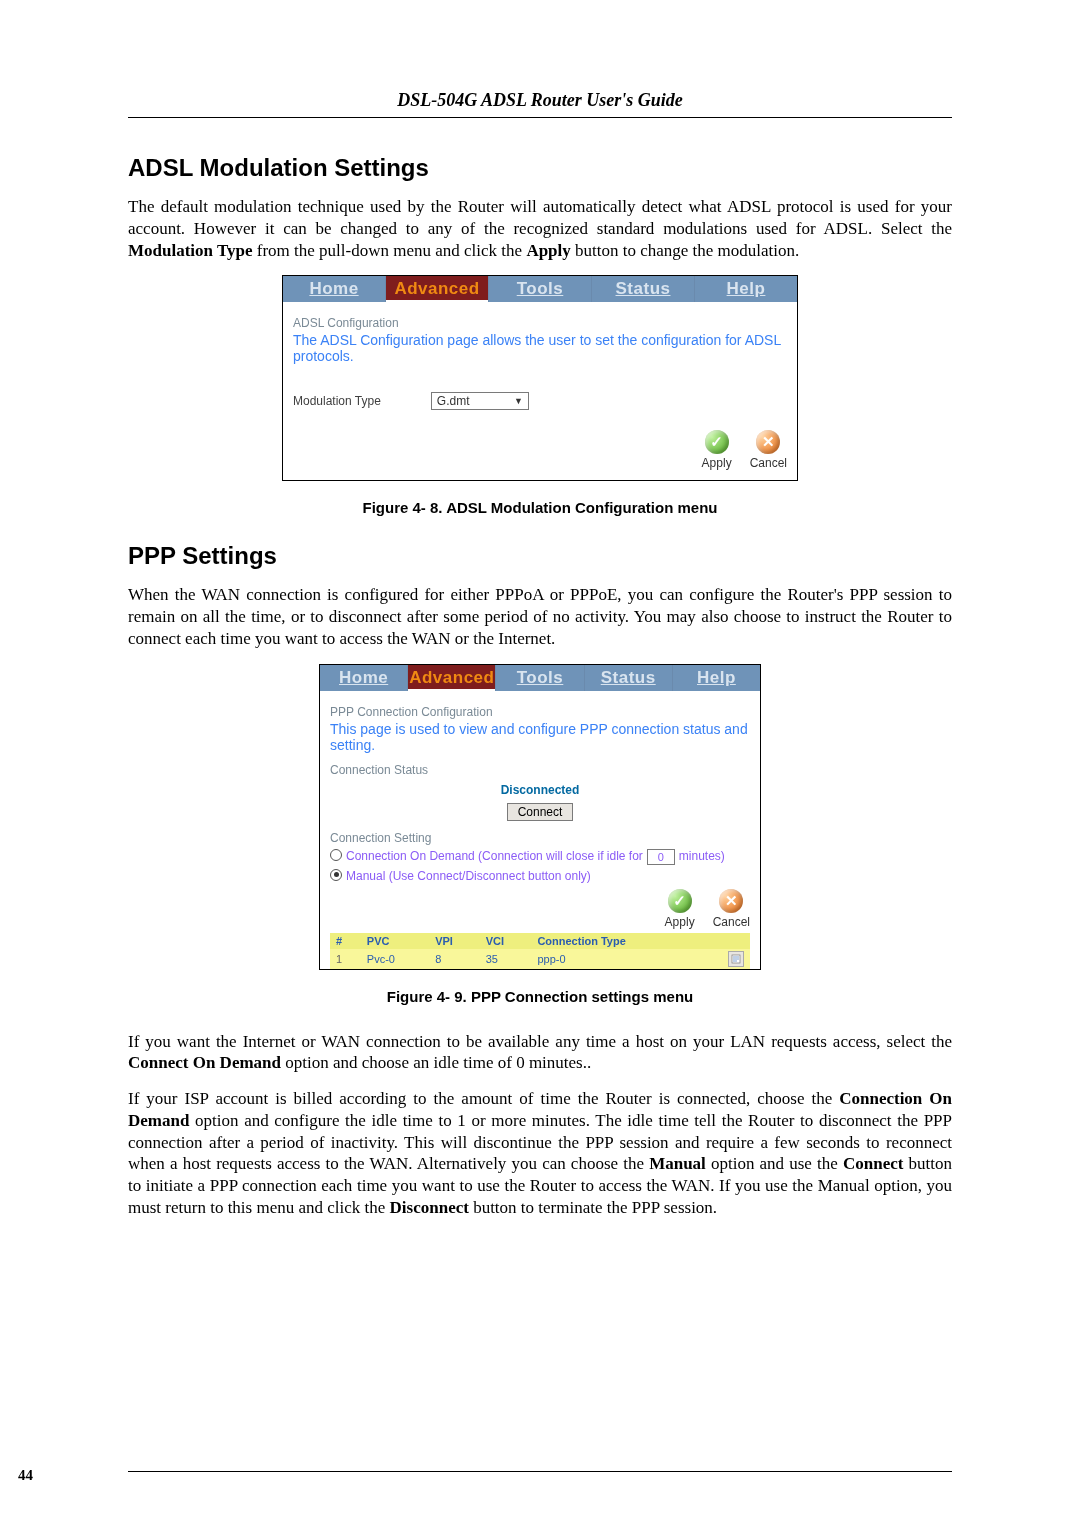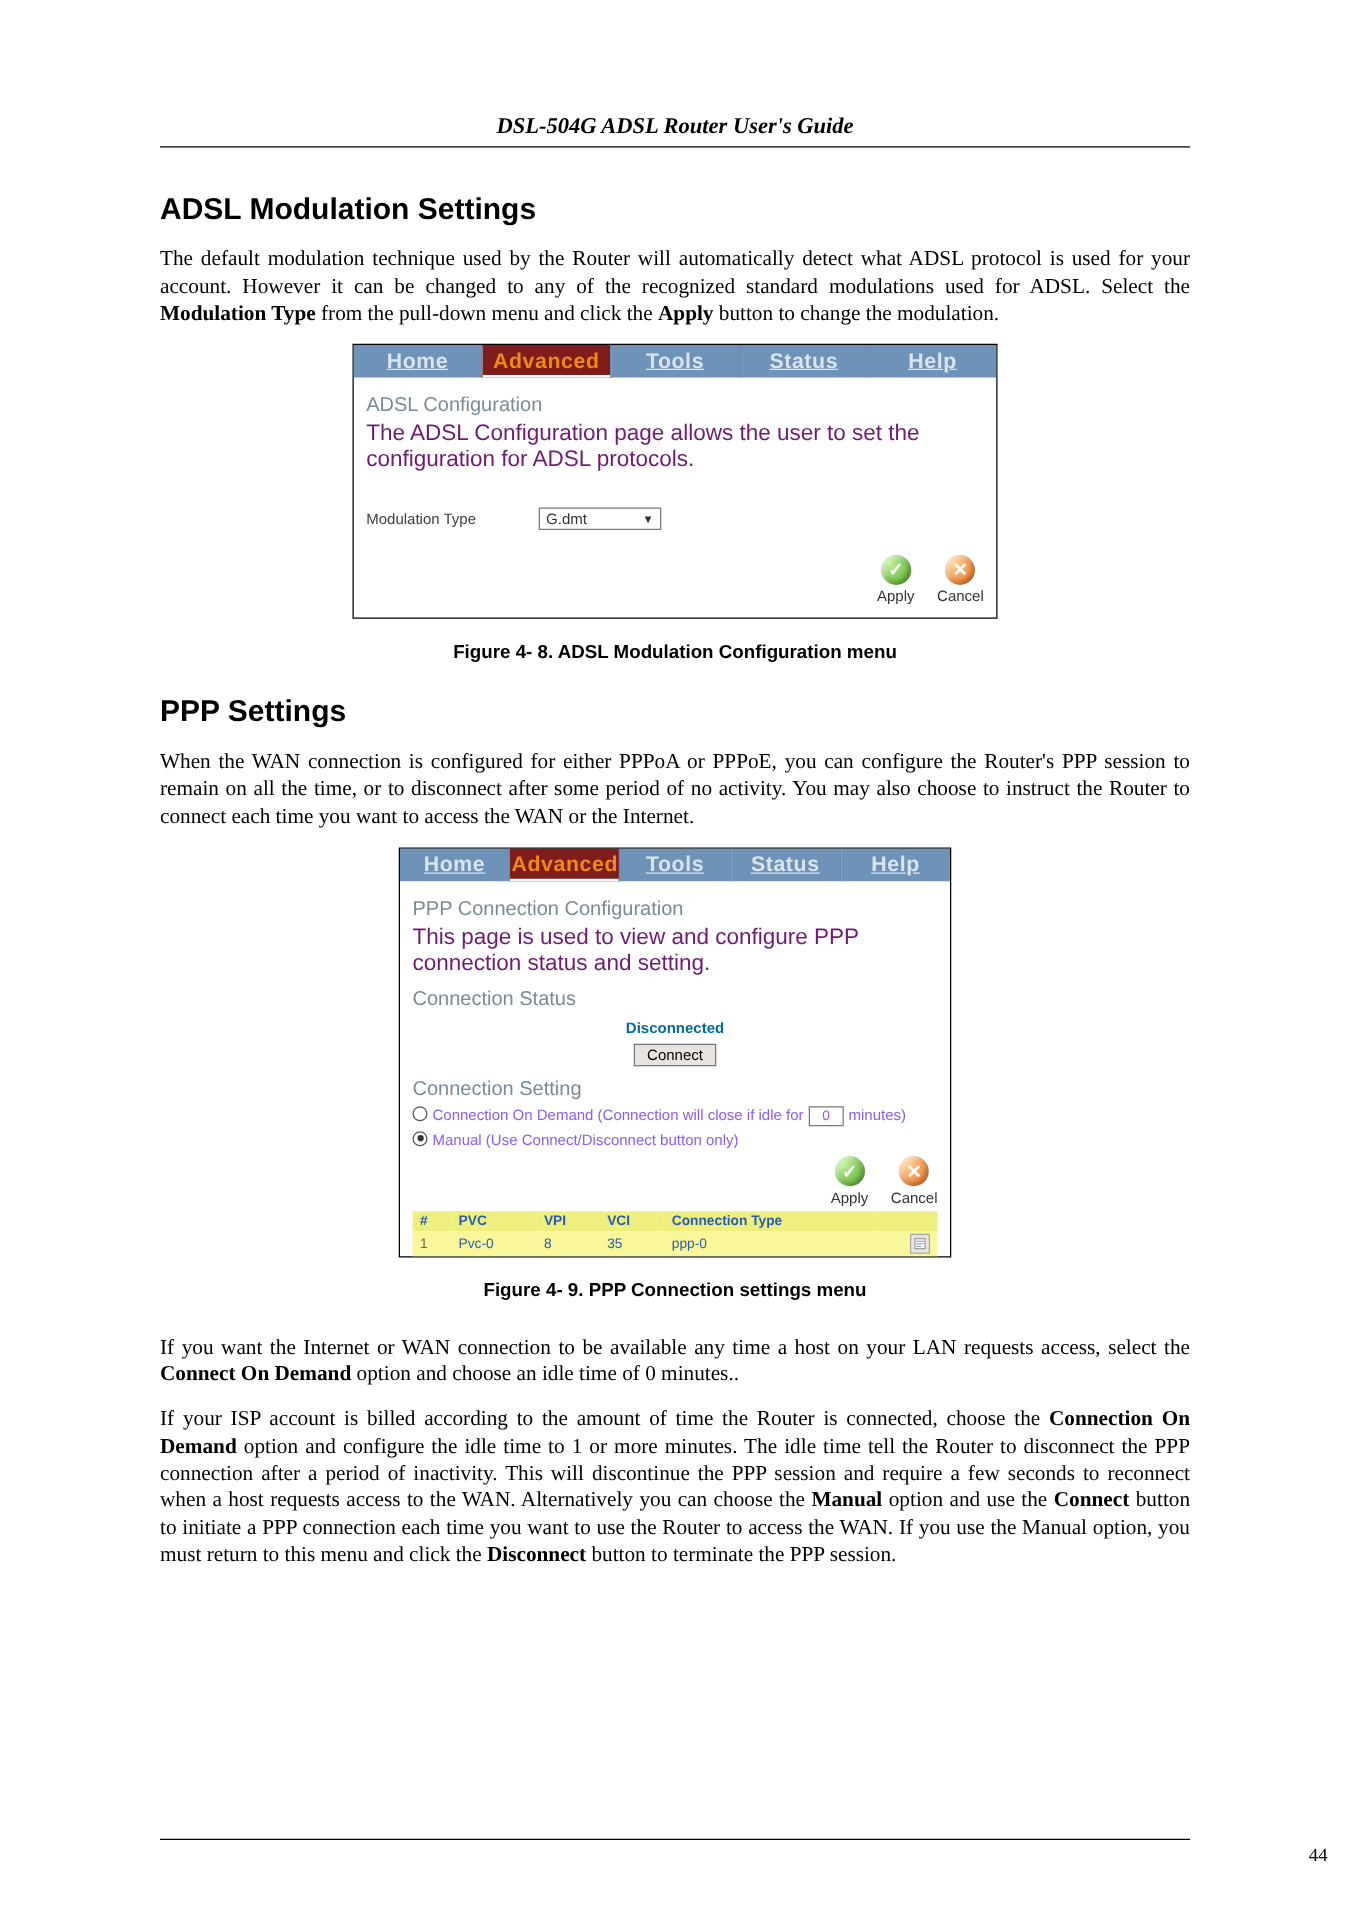--- a/index.html
+++ b/index.html
@@ -45,23 +45,24 @@
     font-size: 15px;
     margin: 18px 0 26px 0;
   }
   .footer-rule {
     position: absolute;
     left: 110px; right: 110px; bottom: 56px;
     border-top: 1.5px solid #000;
   }
   .footer-num {
     position: absolute;
-    left: 0; right: 0; bottom: 34px;
-    text-align: right;
+    left: 0; right: 0; bottom: 44px;
+    text-align: left;
     font-size: 15px;
+    font-weight: bold;
   }
 
   
   .ui-font { font-family: Arial, Helvetica, sans-serif; }
   .panel {
     margin: 0 auto;
     border: 1px solid #000;
     background: #fff;
     box-sizing: border-box;
   }
@@ -89,27 +90,27 @@
   }
   .tab-active {
     background: #7f1d1d;
     color: #f08a12;
     position: relative;
     box-shadow: inset 0 -2px 0 #fff, 0 2px 0 #fff;
   }
   .panel-body { padding: 8px 10px 10px 10px; font-size: 12px; color: #333; }
   .sect-label {
     color: #7a8a96;
-    font-size: 16px;
+    font-size: 12px;
     margin: 6px 0 2px 0;
     font-family: Arial, Helvetica, sans-serif;
   }
   .desc-line {
-    font-size: 18px;
-    color: #701a75;
+    font-size: 14px;
+    color: #3b82f6;
     font-family: Arial, Helvetica, sans-serif;
   }
 
   
   .mod-row { display: flex; align-items: center; margin-top: 28px; gap: 50px; }
   .mod-label { font-family: Arial, Helvetica, sans-serif; font-size: 12px; color: #404040; }
   .mod-select {
     font-family: Arial, Helvetica, sans-serif;
     font-size: 12px;
     border: 1px solid #7a7a7a;

